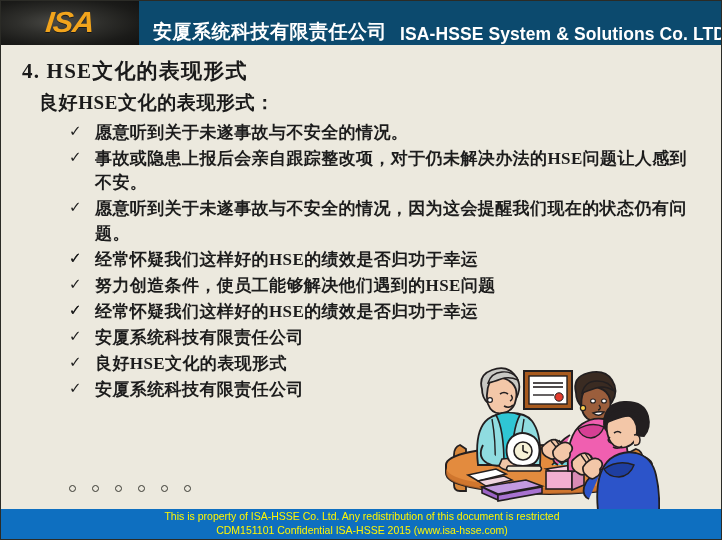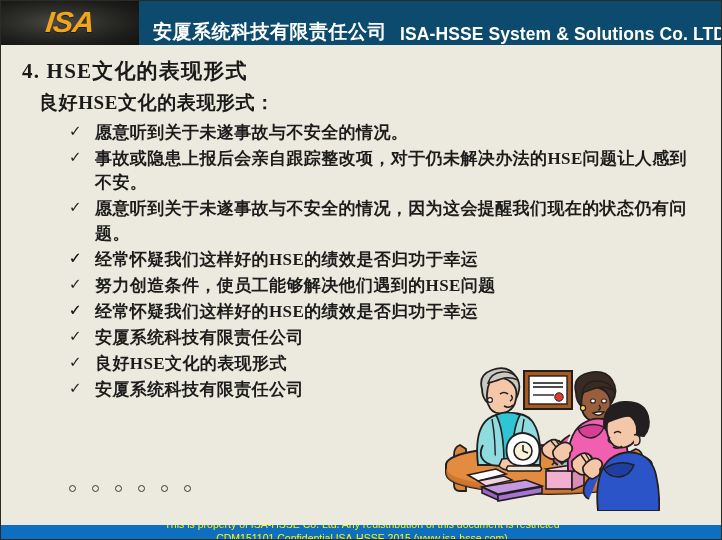--- a/index.html
+++ b/index.html
@@ -170,21 +170,21 @@
     height: 158px;
   }
   .illustration svg { display: block; }
 
   
   .footer {
     position: absolute;
     left: 0;
     bottom: 0;
     width: 722px;
-    height: 14px;
+    height: 30px;
     background: #0E6FC0;
     display: flex;
     flex-direction: column;
     align-items: center;
     justify-content: center;
     overflow: hidden;
   }
   .footer-line {
     font-family: "Liberation Sans", "DejaVu Sans", sans-serif;
     font-size: 10.5px;

